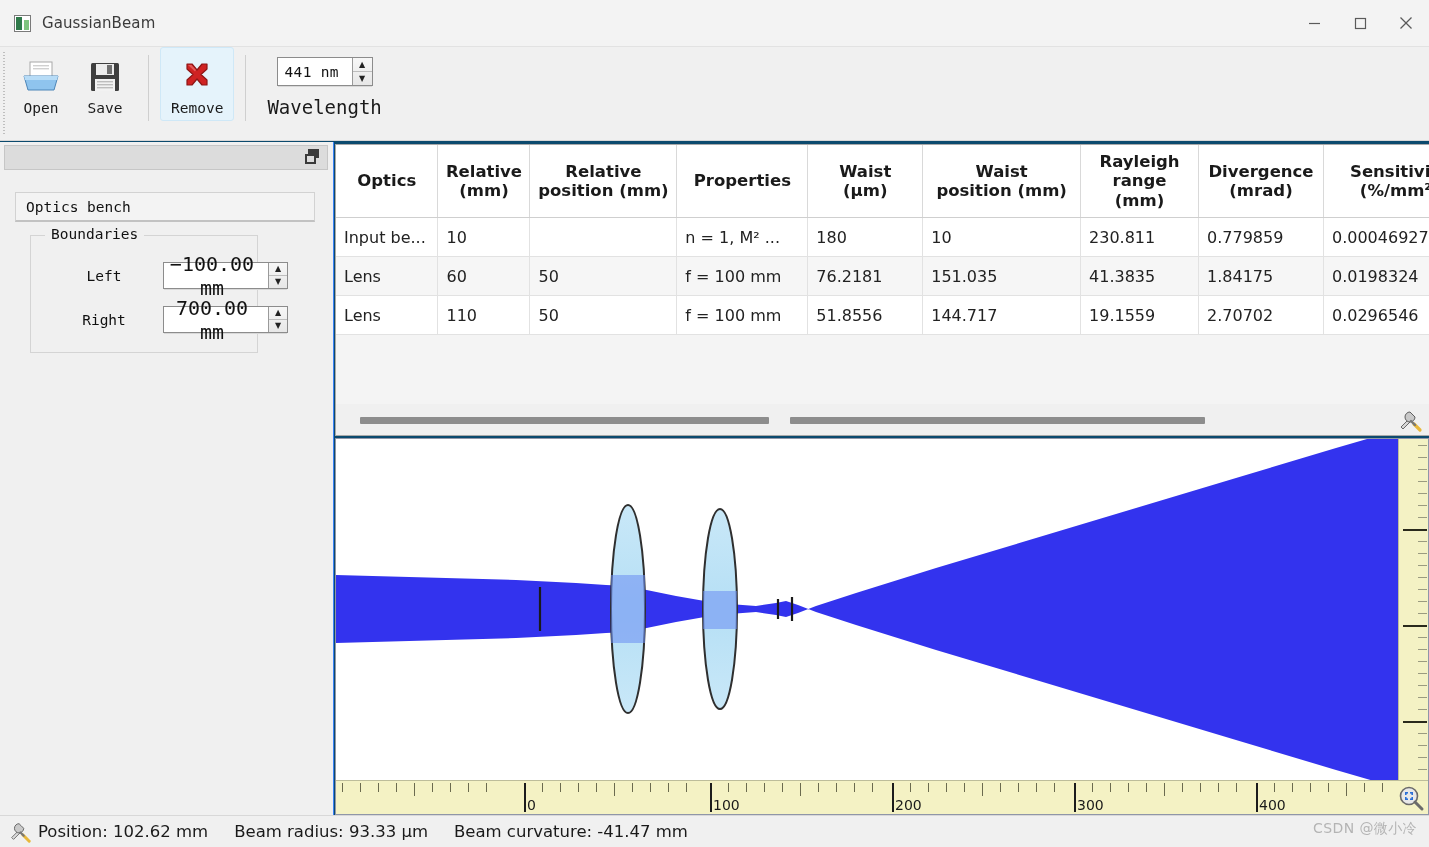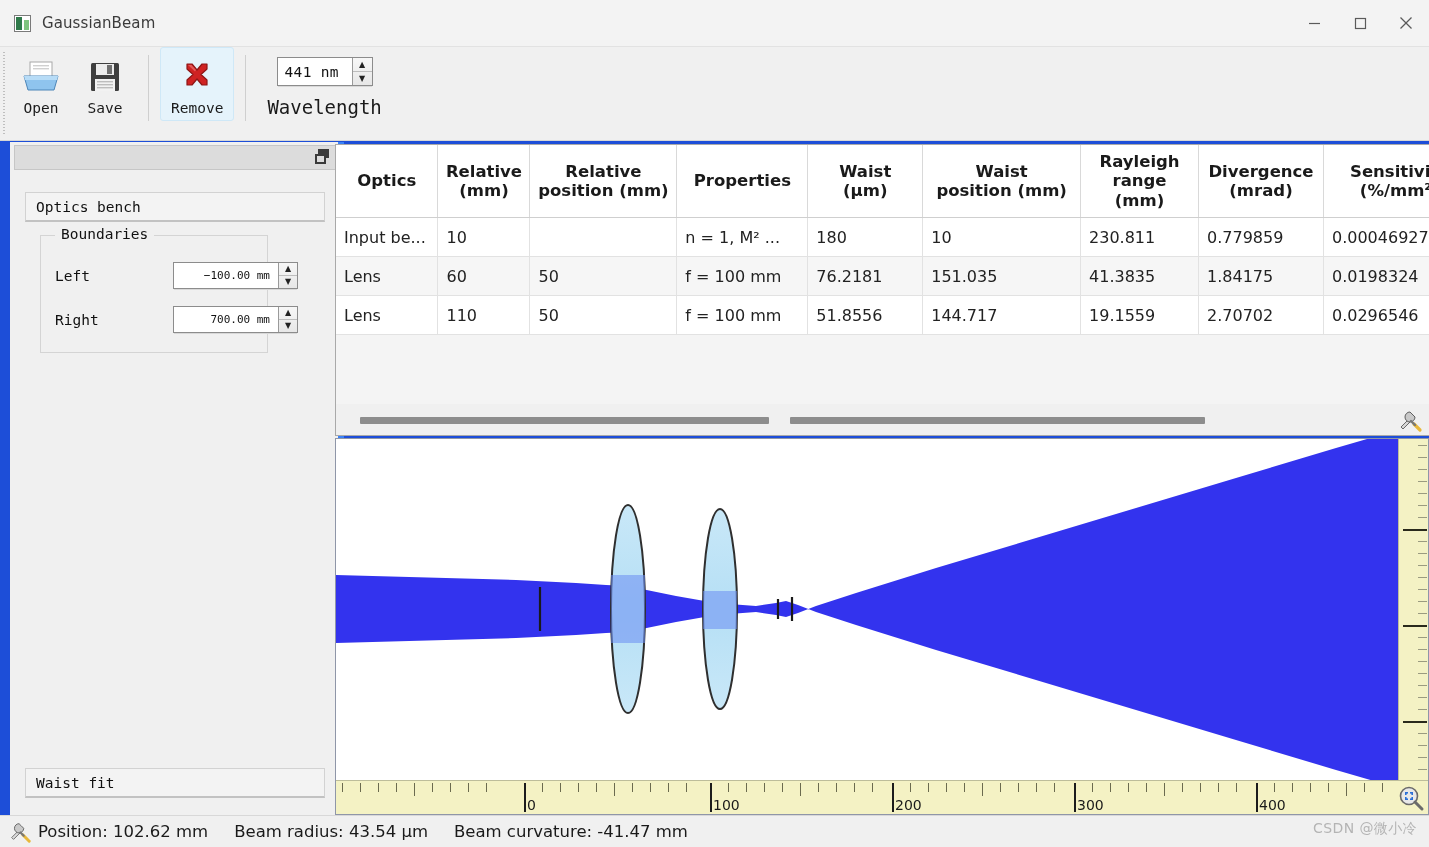--- a/index.html
+++ b/index.html
@@ -7,21 +7,21 @@
     margin: 0; padding: 0;
     width: 1429px; height: 847px;
     overflow: hidden;
     background: #2b2b2b;
     font-family: "DejaVu Sans", sans-serif;
   }
 
   #app {
     position: relative;
     width: 1429px; height: 847px;
-    background: #1d4ed8;
+    background: #0c4a6e;
   }
 
   
   #titlebar {
     position: absolute; left: 0; top: 0; width: 1429px; height: 47px;
     background: #f3f3f3;
     border-bottom: 1px solid #e2e2e2;
     display: flex; align-items: center;
   }
   #title-left { display: flex; align-items: center; padding-left: 14px; gap: 11px; }
@@ -121,24 +121,25 @@
     font-size: 8px; color: #222; line-height: 1;
   }
   .wl-arrow.up { border-bottom: 1px solid #bdbdbd; }
   #wavelength-label {
     font-family: "DejaVu Sans Mono", monospace;
     font-size: 19px; color: #1a1a1a; margin-top: 10px;
   }
 
   
   #leftpanel {
-    position: absolute; left: 10px; top: 142px;
+    position: absolute; left: 0; top: 142px;
     width: 334px; height: 673px;
     background: #f0f0f0;
-    border-right: 6px solid #3b82f6;
+    border-right: 1px solid #3b82f6;
+    text-align: center;
   }
   #dock-header {
     position: absolute; left: 4px; top: 3px;
     width: 324px; height: 25px;
     background: #dcdcdc;
     border: 1px solid #c6c6c6;
     display: flex; align-items: center; justify-content: flex-end;
     padding-right: 6px;
   }
   #dock-float-icon { width: 17px; height: 17px; position: relative; }
@@ -195,21 +196,21 @@
     display: flex; align-items: stretch;
     width: 125px; height: 27px;
     border: 1px solid #8c8c8c;
     background: #fff;
     box-shadow: 0 2px 0 -1px #d8d8d8;
   }
   .bnd-val {
     flex: 1; display: flex; align-items: center; justify-content: flex-end;
     padding-right: 8px;
     font-family: "DejaVu Sans Mono", monospace;
-    font-size: 11px; color: #111;
+    font-size: 20px; color: #111;
   }
   .bnd-btns {
     width: 19px; border-left: 1px solid #9a9a9a;
     display: flex; flex-direction: column;
     background: linear-gradient(#f7f7f7, #e7e7e7);
   }
   .bnd-arrow { flex: 1; display: flex; align-items: center; justify-content: center;
     font-size: 8px; color: #222; line-height: 1; }
   .bnd-arrow.up { border-bottom: 1px solid #bdbdbd; }
 
@@ -471,23 +472,20 @@
         <span class="bnd-spin">
           <span class="bnd-val">700.00 mm</span>
           <span class="bnd-btns">
             <span class="bnd-arrow up">▲</span>
             <span class="bnd-arrow down">▼</span>
           </span>
         </span>
       </div>
     </div>
 
-    <div class="lp-button" id="btn-waist-fit">
-      <span>Waist fit</span>
-    </div>
   </div>
 
   <div id="table-panel">
     <table id="optics-table">
       <thead>
         <tr>
           <th class="col-optics">
             <span>Optics</span>
           </th>
           <th class="col-pos">
@@ -739,19 +737,19 @@
   <div id="statusbar">
     <span id="status-icon">
       <svg width="24" height="24" viewBox="0 0 26 26">
         <path d="M4 19 L13 10 L15 12 L6 21 Z" fill="#dcdcdc" stroke="#6a6a6a" stroke-width="1"></path>
         <path d="M12 4 a5 5 0 1 0 5 5 l-3 -3 z" fill="#c9c9c9" stroke="#5e5e5e" stroke-width="1"></path>
         <path d="M16 16 L23 23" stroke="#e8b83a" stroke-width="3.2" stroke-linecap="round"></path>
         <path d="M13.5 13.5 L17 17" stroke="#777" stroke-width="2.4" stroke-linecap="round"></path>
       </svg>
     </span>
     <span class="status-text">Position: 102.62 mm</span>
-    <span class="status-text">Beam radius: 43.54 µm</span>
+    <span class="status-text">Beam radius: 93.33 µm</span>
     <span class="status-text">Beam curvature: -41.47 mm</span>
   </div>
 
   <div id="watermark">CSDN @微小冷</div>
 
 </div>
 
 </body></html>

